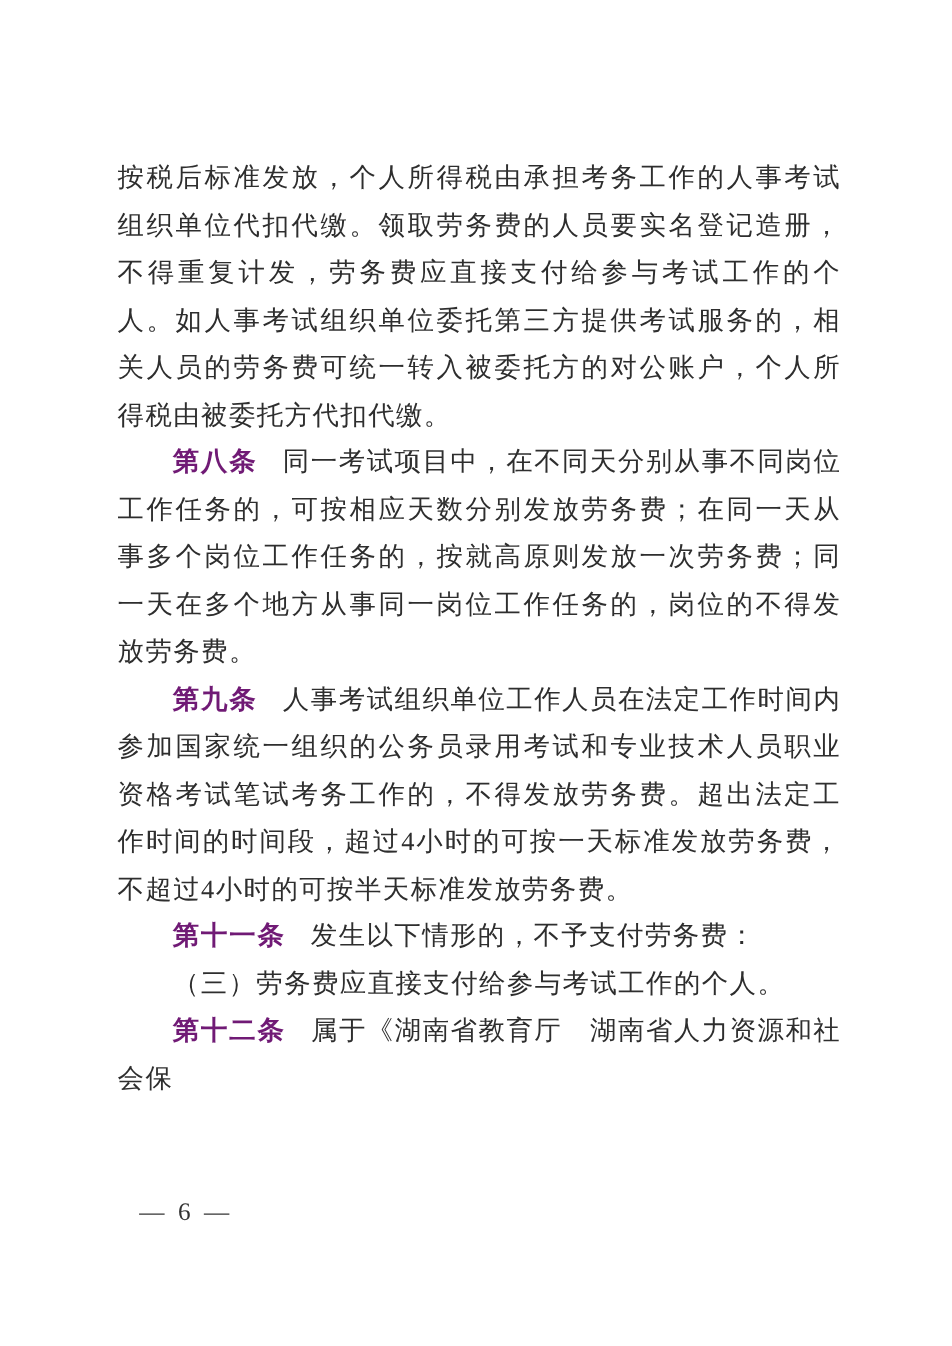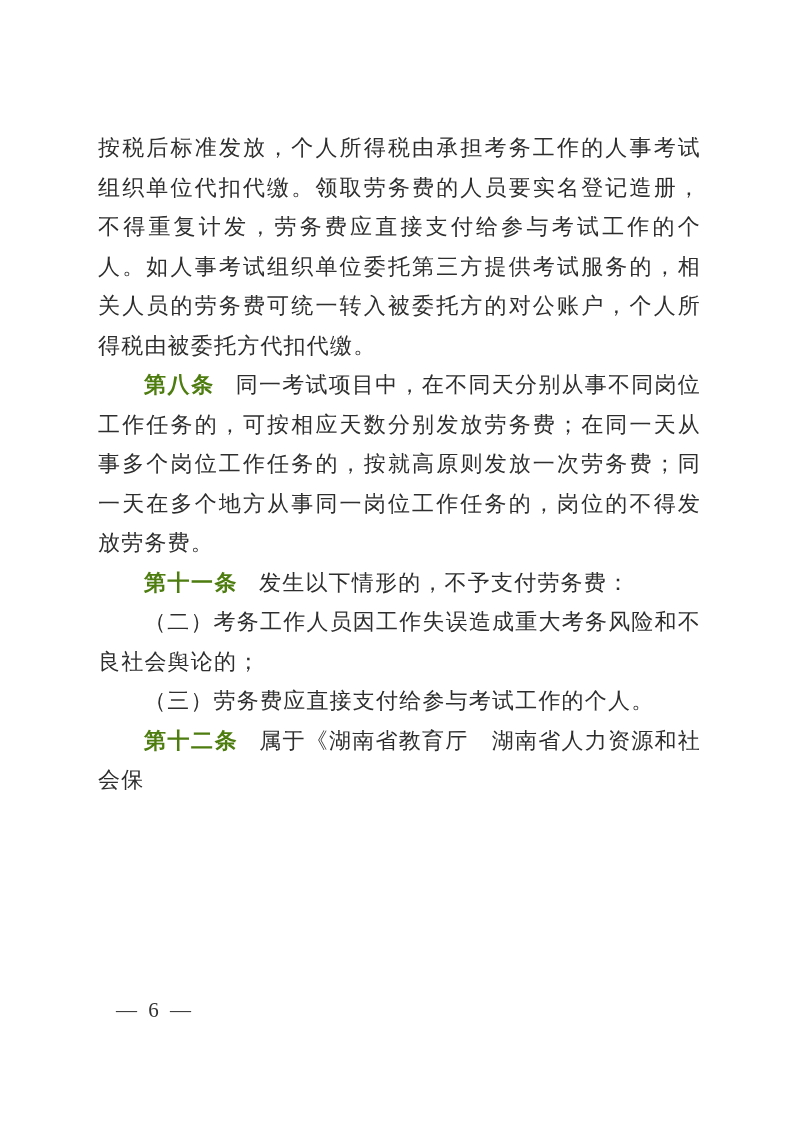--- a/index.html
+++ b/index.html
@@ -30,21 +30,21 @@
   .para {
     margin: 0;
     padding: 0;
   }
   .para.indent {
     text-indent: 46px;
   }
   .art-num {
     font-weight: bold;
     font-family: "Liberation Sans", "DejaVu Sans", sans-serif;
-    color: #4d7c0f;
+    color: #701a75;
     margin-right: 21px;
     letter-spacing: 1.5px;
   }
   .page-number {
     position: absolute;
     left: 116px;
     top: 998px;
     font-size: 21px;
     letter-spacing: 3px;
     color: #333333;
@@ -54,26 +54,26 @@
 </head>
 <body>
 
 <div class="page">
   <div class="doc-body">
 
     <p class="para">按税后标准发放，个人所得税由承担考务工作的人事考试组织单位代扣代缴。领取劳务费的人员要实名登记造册，不得重复计发，劳务费应直接支付给参与考试工作的个人。如人事考试组织单位委托第三方提供考试服务的，相关人员的劳务费可统一转入被委托方的对公账户，个人所得税由被委托方代扣代缴。</p>
 
     <p class="para indent"><span class="art-num">第八条</span><span>同一考试项目中，在不同天分别从事不同岗位工作任务的，可按相应天数分别发放劳务费；在同一天从事多个岗位工作任务的，按就高原则发放一次劳务费；同一天在多个地方从事同一岗位工作任务的，岗位的不得发放劳务费。</span></p>
 
+    <p class="para indent"><span class="art-num">第九条</span><span>人事考试组织单位工作人员在法定工作时间内参加国家统一组织的公务员录用考试和专业技术人员职业资格考试笔试考务工作的，不得发放劳务费。超出法定工作时间的时间段，超过4小时的可按一天标准发放劳务费，不超过4小时的可按半天标准发放劳务费。</span></p>
 
 
     <p class="para indent"><span class="art-num">第十一条</span><span>发生以下情形的，不予支付劳务费：</span></p>
 
 
-    <p class="para indent">（二）考务工作人员因工作失误造成重大考务风险和不良社会舆论的；</p>
 
     <p class="para indent">（三）劳务费应直接支付给参与考试工作的个人。</p>
 
     <p class="para indent"><span class="art-num">第十二条</span><span>属于《湖南省教育厅　湖南省人力资源和社会保</span></p>
 
   </div>
 
   <div class="page-number">— 6 —</div>
 </div>
 

